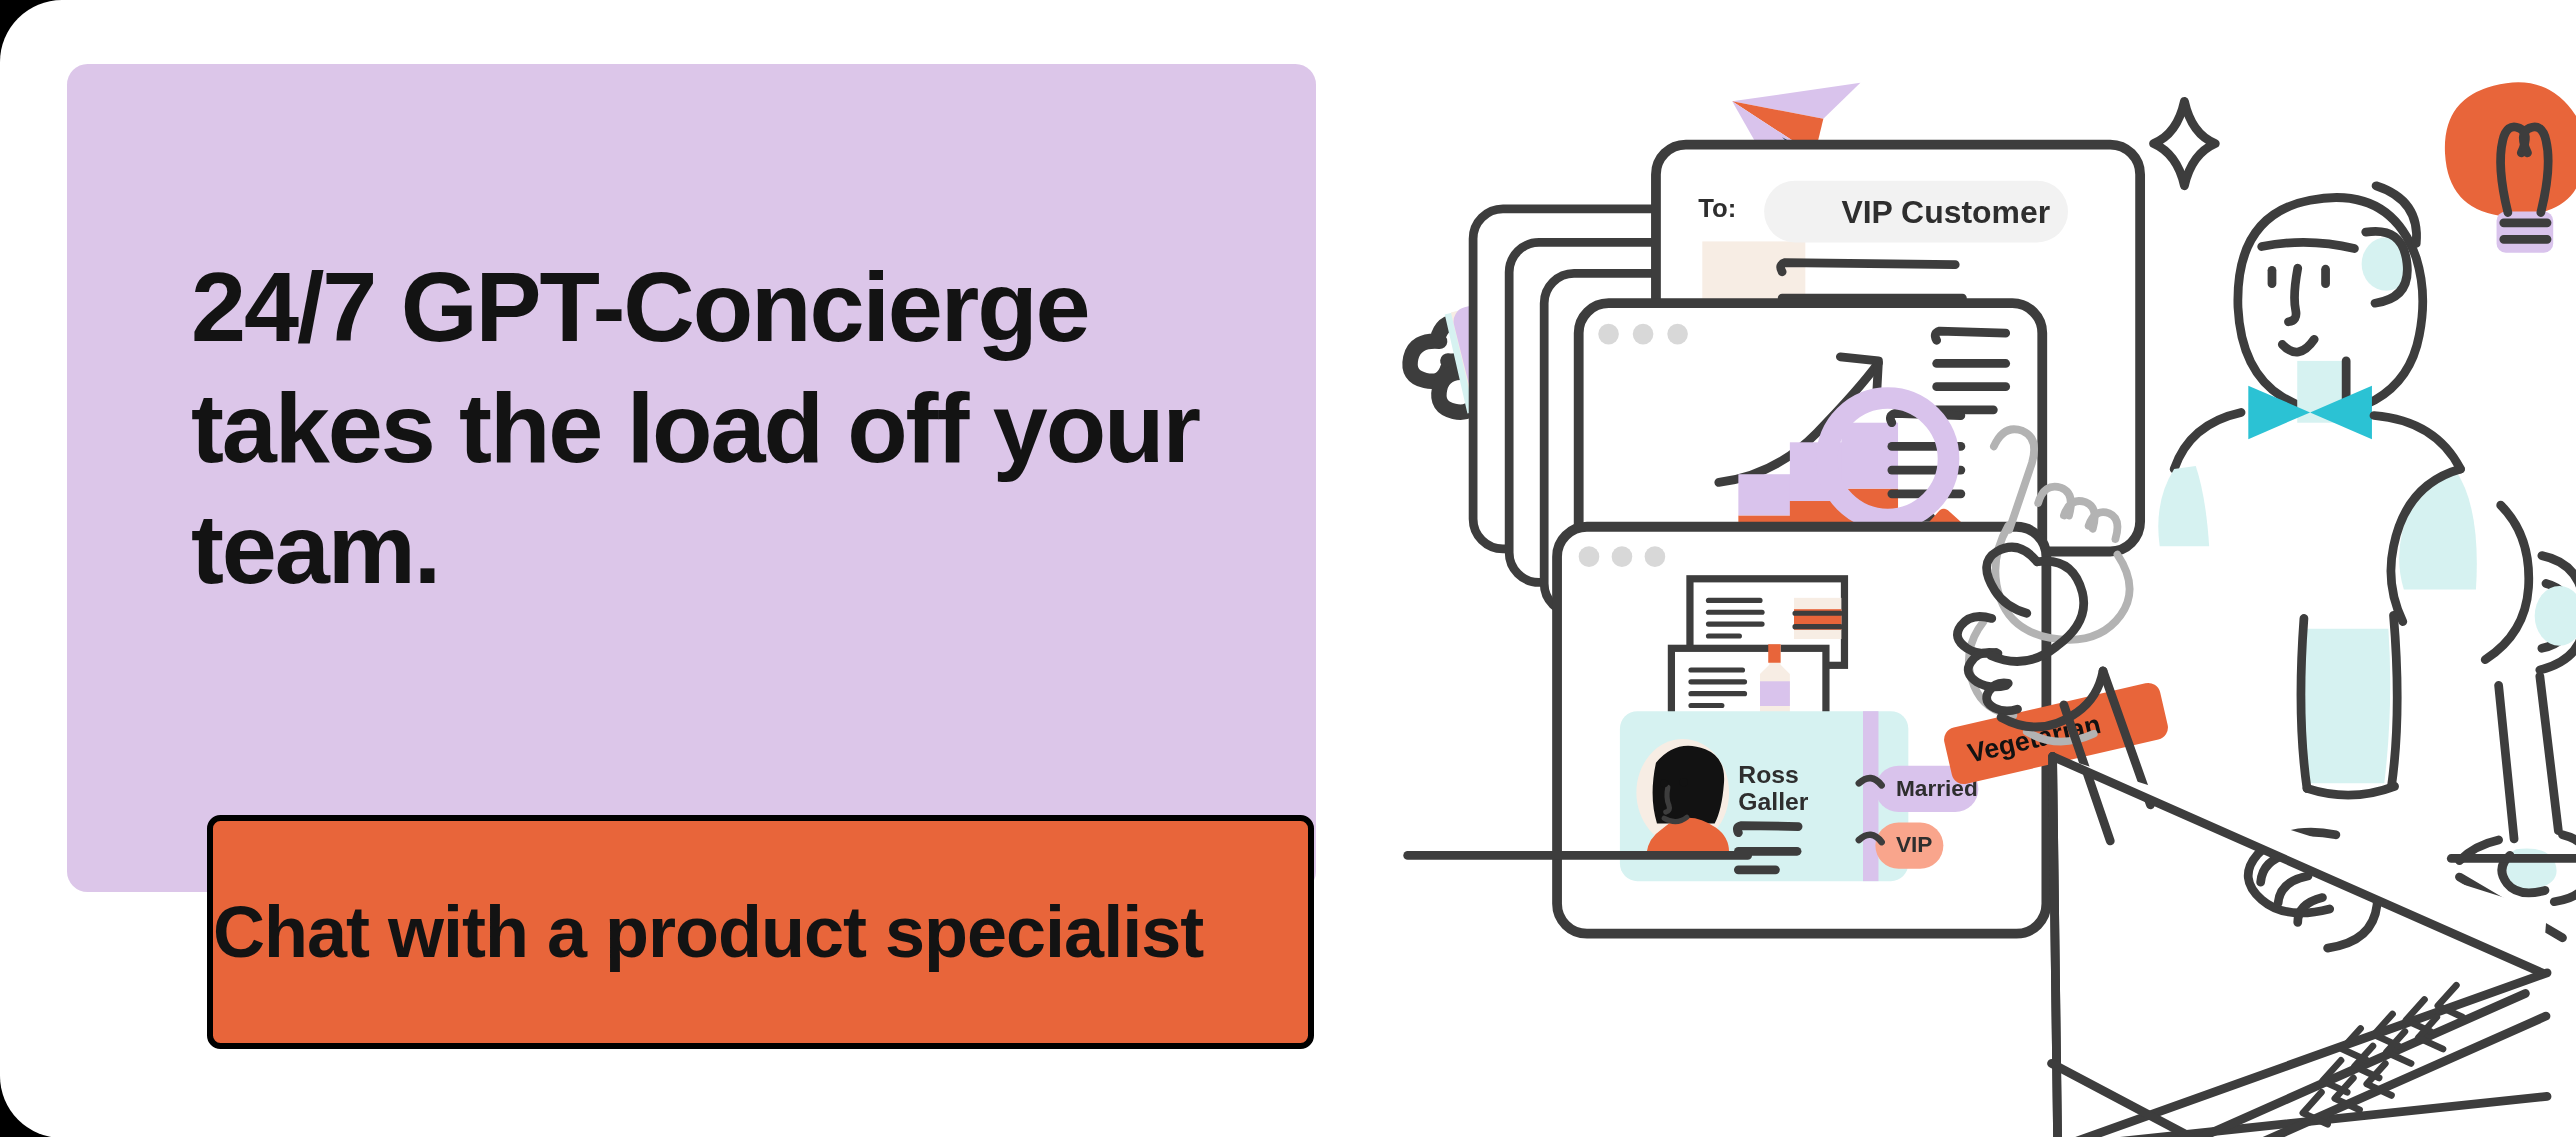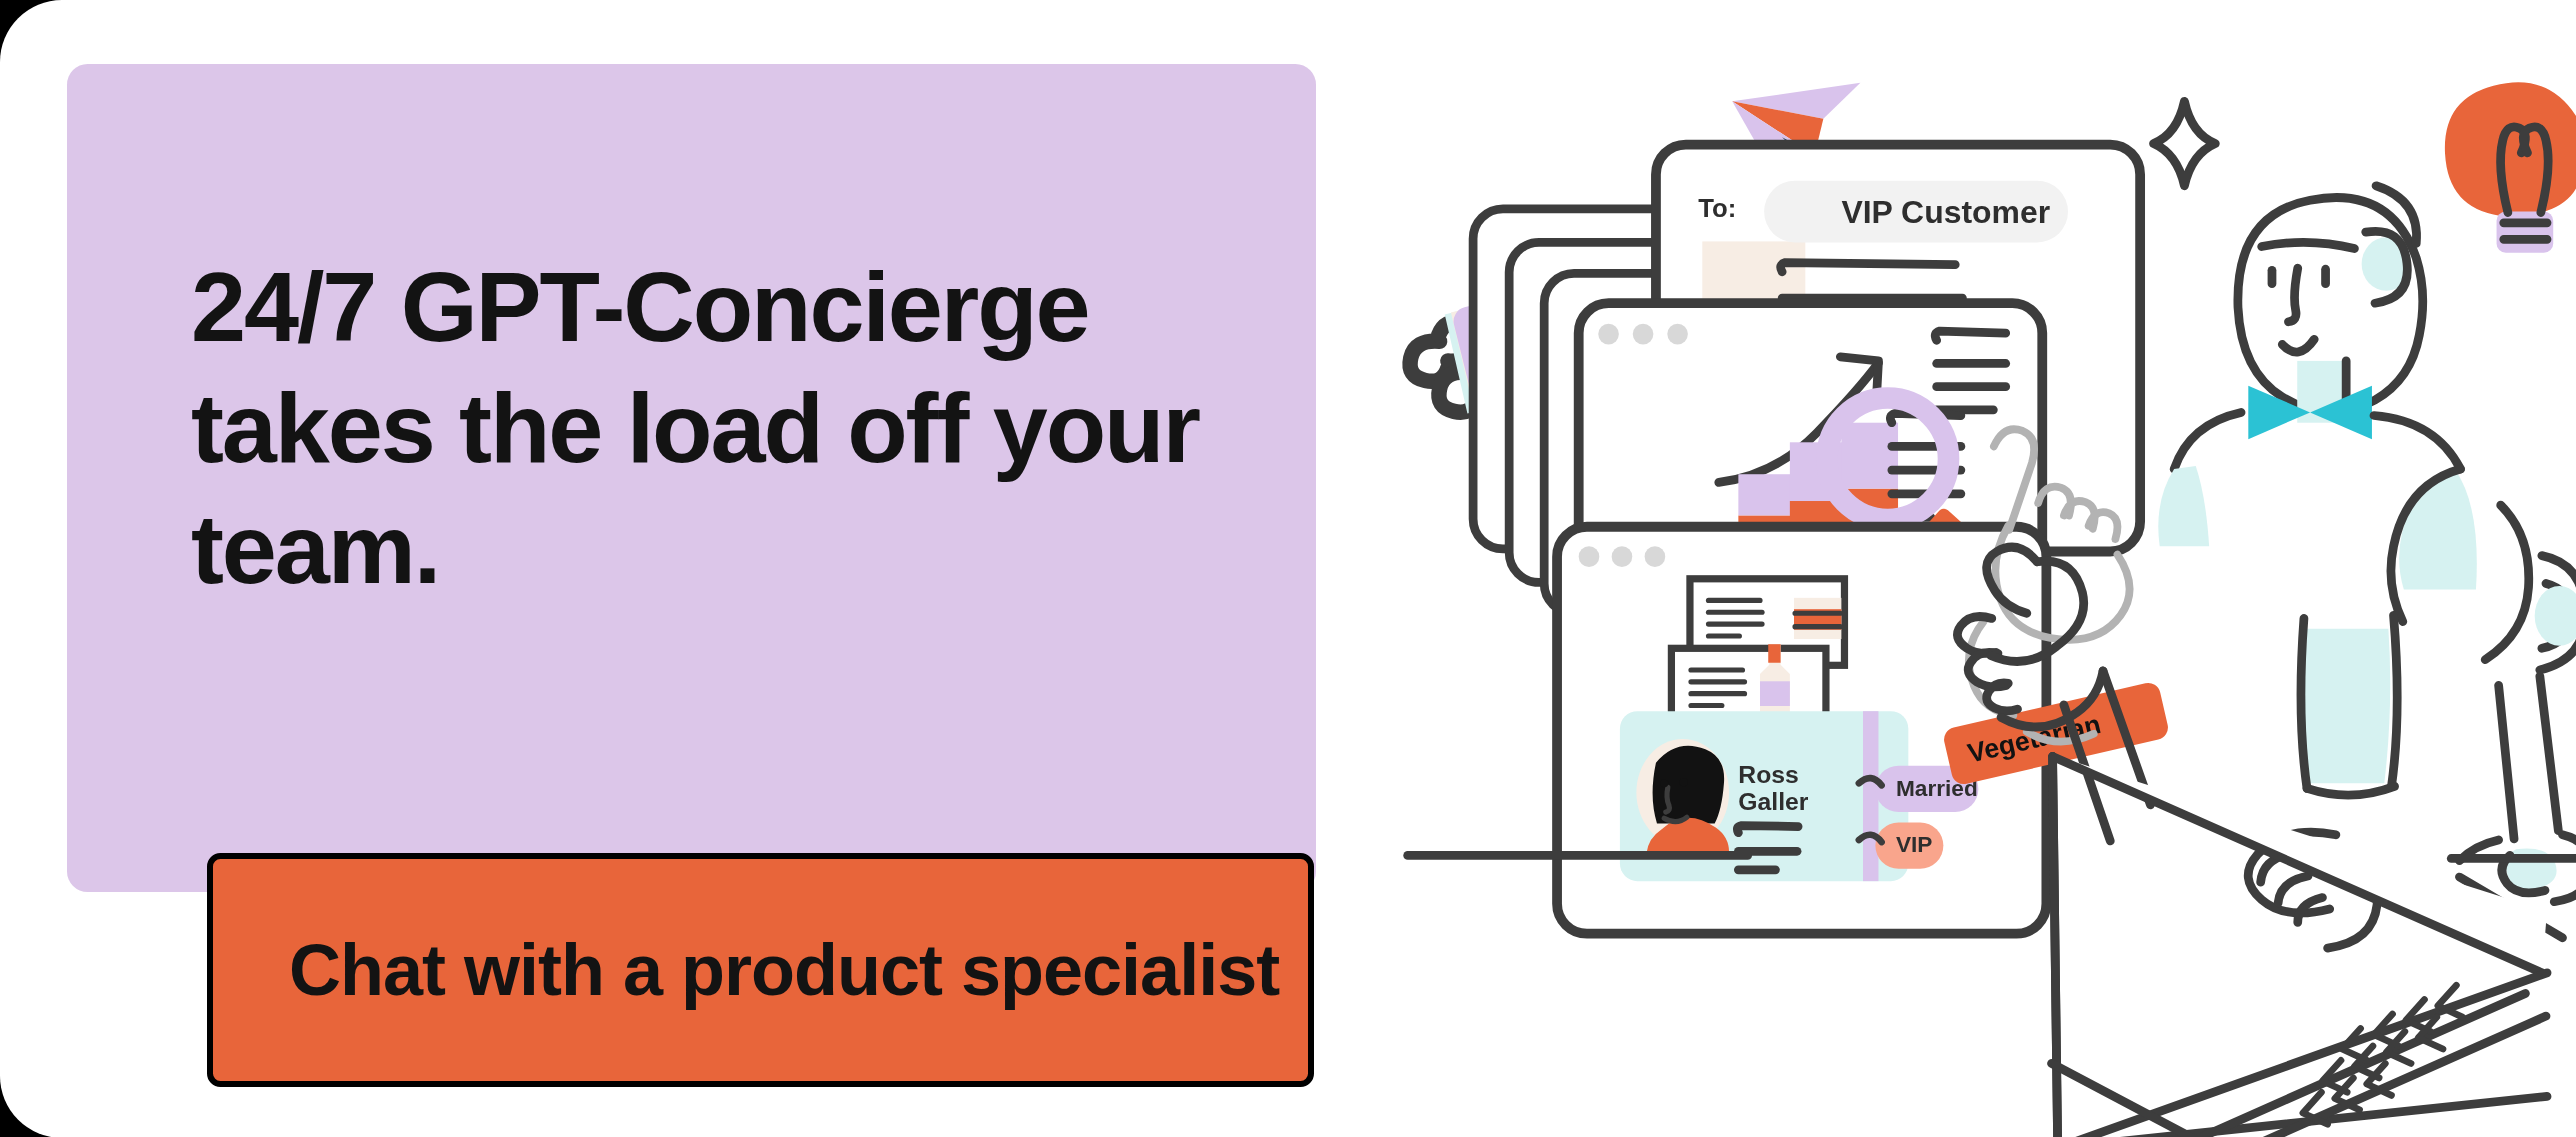--- a/index.html
+++ b/index.html
@@ -47,30 +47,29 @@
     line-height: 1.22;
     font-weight: 700;
     letter-spacing: -2.1px;
     color: #131313;
     font-family: "Liberation Sans", sans-serif;
   }
 
   #cta-button {
     position: absolute;
     left: 140px;
-    top: 789px;
+    top: 751px;
     width: 1107px;
     height: 234px;
     background: #E8653A;
     border: 6.7px solid #000000;
     border-radius: 13.4px;
     box-sizing: border-box;
     display: flex;
     align-items: center;
-    padding-left: 76px;
     font-size: 72px;
     font-weight: 700;
     letter-spacing: -1px;
     color: #131313;
     cursor: pointer;
     font-family: "Liberation Sans", sans-serif;
   }
 
   
   #illustration {

